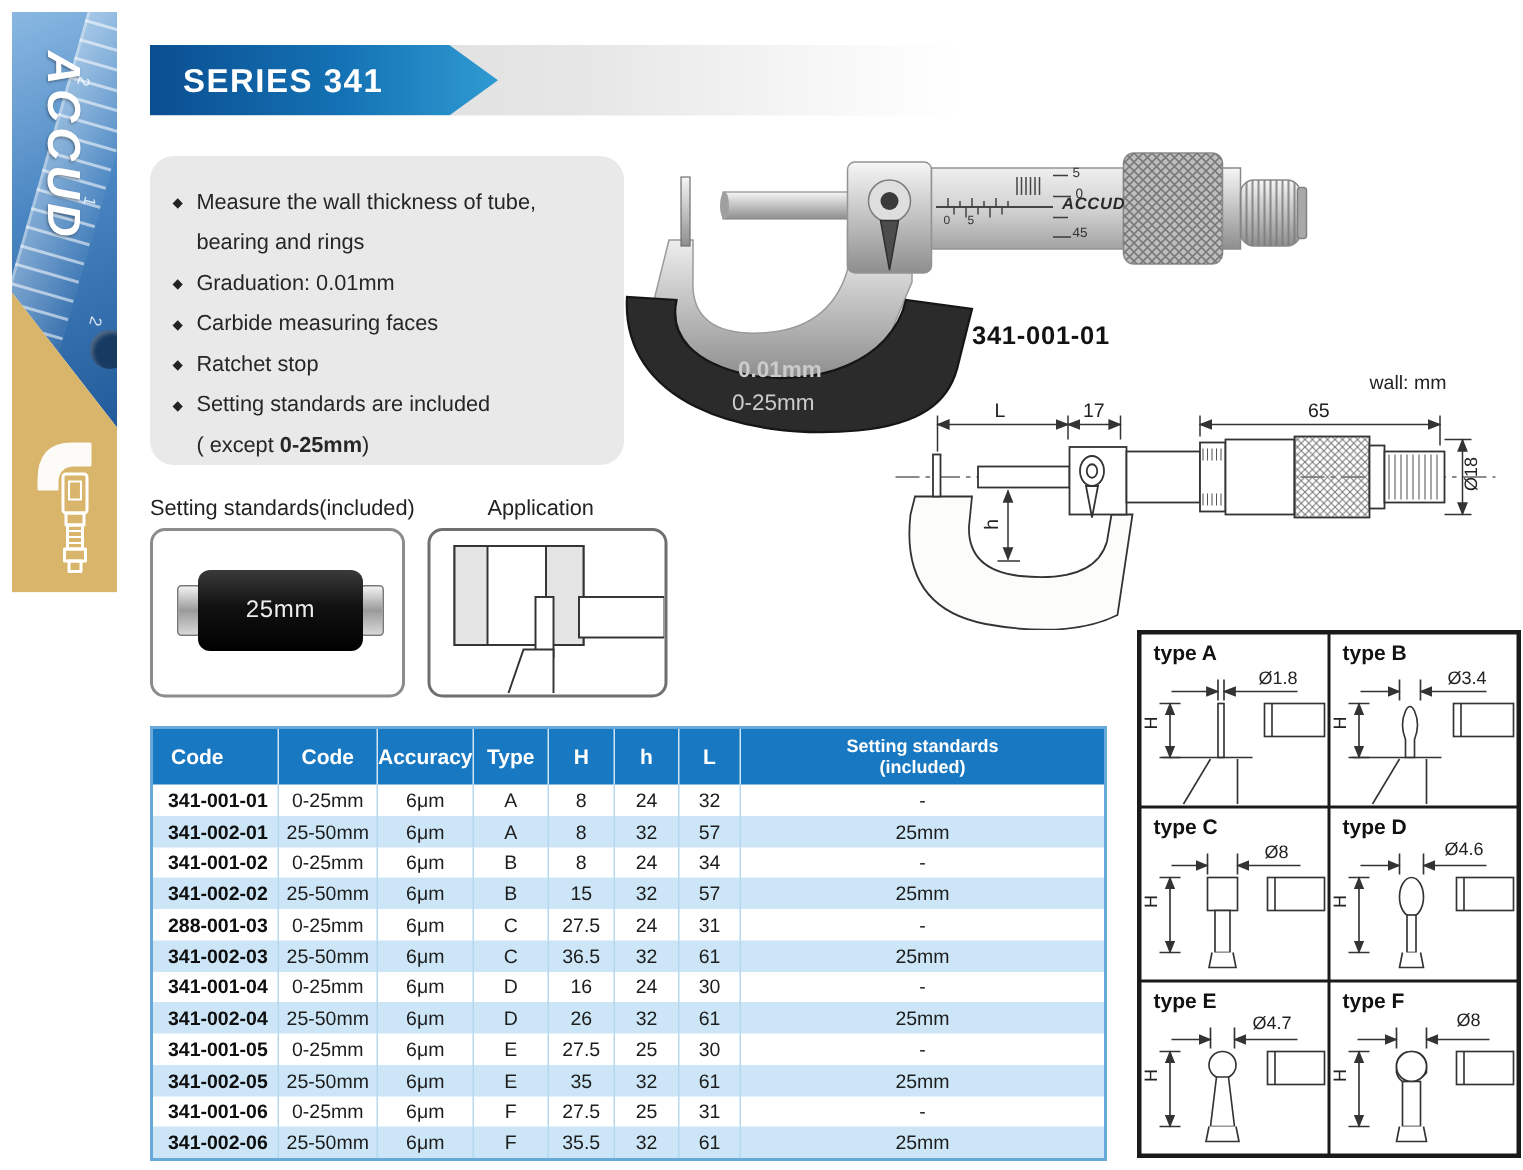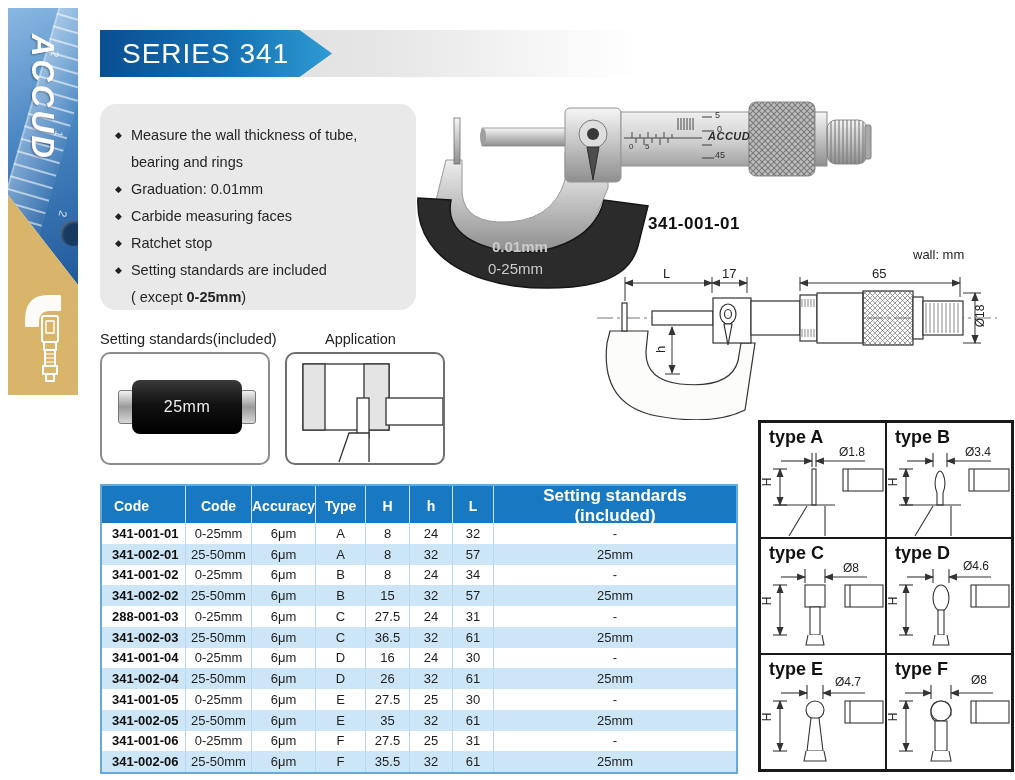--- a/index.html
+++ b/index.html
@@ -28,21 +28,21 @@
     background:#d9b56c; clip-path:polygon(0 0,100% 45%,100% 100%,0 100%); }
   .mic-icon { position:absolute; left:12px; top:95px; }
 
   
   .header-bar { position:absolute; left:100px; top:30px; width:540px; height:47px;
     background:linear-gradient(90deg,#d8d8d8 0%,#e7e7e7 55%,#f8f8f8 85%,#fff 100%); }
   .series-arrow { position:absolute; left:0; top:0; width:232px; height:47px;
     clip-path:polygon(0 0, 86% 0, 100% 50%, 86% 100%, 0 100%);
     background:linear-gradient(90deg,#0a4e91 0%,#1472b4 55%,#2f9ad2 100%);
     display:flex; align-items:center; padding-left:22px; }
-  .series-arrow span { color:#fff; font-weight:normal; font-size:28px; letter-spacing:1px; }
+  .series-arrow span { color:#fff; font-weight:bold; font-size:22px; letter-spacing:1px; }
   .page-title { position:absolute; left:240px; top:11px; color:#1c1713; font-weight:bold;
     font-size:21px; letter-spacing:1px; }
 
   
   .features { position:absolute; left:100px; top:104px; width:316px; height:206px;
     background:#e9e9e9; border-radius:16px; padding:18px 8px 0 15px; }
   .feat { display:flex; gap:9px; color:#262626; font-size:14.5px; line-height:27px; }
   .feat .bullet { font-size:9px; line-height:27px; color:#222; }
   .feat b { font-weight:bold; }
 
@@ -66,35 +66,35 @@
     background:linear-gradient(#f2f2f2,#9a9a9a 50%,#d8d8d8); border:1px solid #777; }
   .app-box { position:absolute; left:285px; top:352px; width:160px; height:113px;
     border:2px solid #6f6f6f; border-radius:10px; background:#fff; overflow:hidden; }
 
   
   .spec-table { position:absolute; left:100px; top:484px; width:638px; border:2px solid #67a9d8; background:#fff; }
   .thead { display:grid; grid-template-columns:84px 66px 64px 50px 44px 43px 41px 1fr;
     background:#1878c1; color:#fff; font-weight:bold; height:37px; }
   .thead .th { display:flex; align-items:center; justify-content:center; font-size:14px;
     border-right:1px solid rgba(255,255,255,.8); text-align:center; line-height:1.15; }
-  .thead .th:last-child { border-right:none; font-size:17px; flex-direction:column; }
+  .thead .th:last-child { border-right:none; font-size:12px; flex-direction:column; }
   .thead .th:first-child { justify-content:flex-start; padding-left:12px; }
   .tbody .trow { display:grid; grid-template-columns:84px 66px 64px 50px 44px 43px 41px 1fr; height:20.75px; }
   .tbody .trow.alt { background:#cde6f7; }
   .tbody .tcell { display:flex; align-items:center; justify-content:center; font-size:13px; color:#1d1d1d;
     border-right:1px solid #b6d7ee; overflow:hidden; }
   .tbody .tcell:last-child { border-right:none; }
   .tbody .tcell.c0 { justify-content:flex-start; padding-left:10px; font-weight:bold; color:#0f0f0f; font-size:13px; }
 
   
   .types { position:absolute; left:758px; top:420px; width:256px; height:352px;
     display:grid; grid-template-columns:1fr 1fr; grid-template-rows:1fr 1fr 1fr;
     border:2px solid #1a1a1a; background:#fff; }
   .tcellx { position:relative; border:1px solid #1a1a1a; }
-  .type-label { position:absolute; left:8px; top:4px; font-weight:bold; font-size:18px; color:#111; }
+  .type-label { position:absolute; left:8px; top:4px; font-weight:bold; font-size:14px; color:#111; }
   .dia-label { position:absolute; font-size:12px; color:#222; }
   .h-label { position:absolute; font-size:12px; color:#222; transform:rotate(-90deg); }
   .tsvg { position:absolute; left:0; top:16px; }
 </style>
 </head>
 <body>
 
 <div class="page">
 
   <aside class="sidebar">

